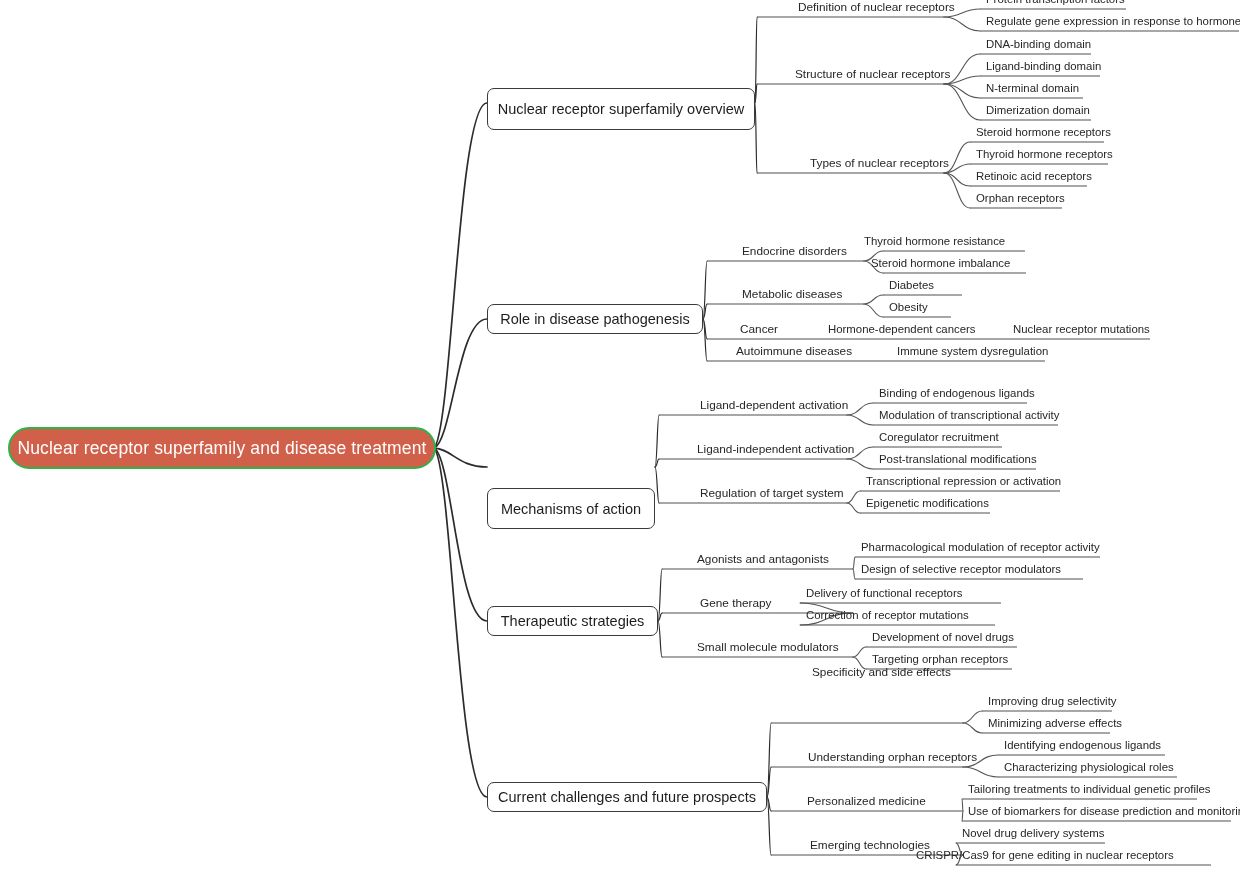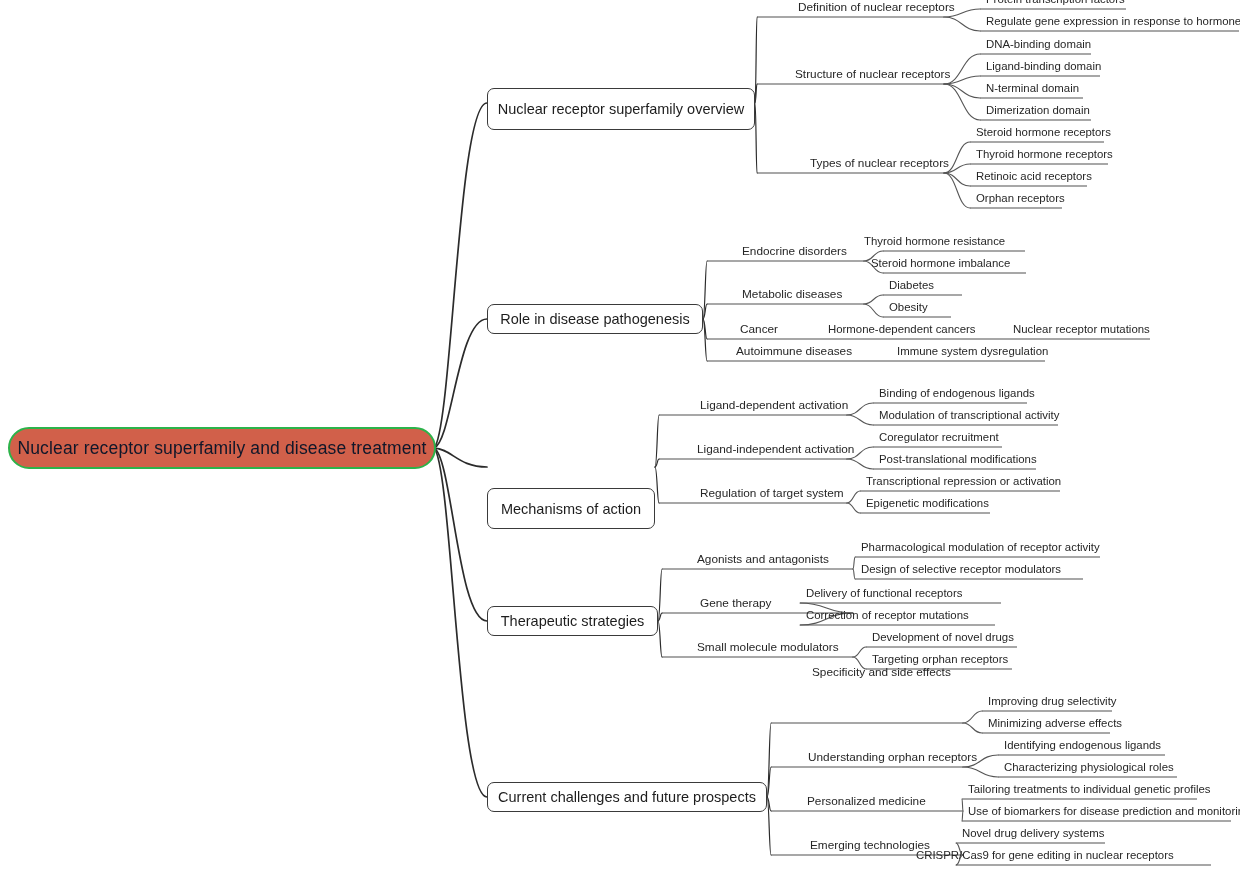--- a/index.html
+++ b/index.html
@@ -29,21 +29,21 @@
     height: 872px;
     pointer-events: none;
   }
   
   .root-node {
     position: absolute;
     box-sizing: border-box;
     background: #d1604a;
     border: 2.5px solid #2cb34a;
     border-radius: 24px;
-    color: #0f172a;
+    color: #ffffff;
     font-size: 17.5px;
     letter-spacing: .15px;
     display: flex;
     align-items: center;
     justify-content: center;
     white-space: nowrap;
     padding: 0 14px;
   }
   
   .main-node {

